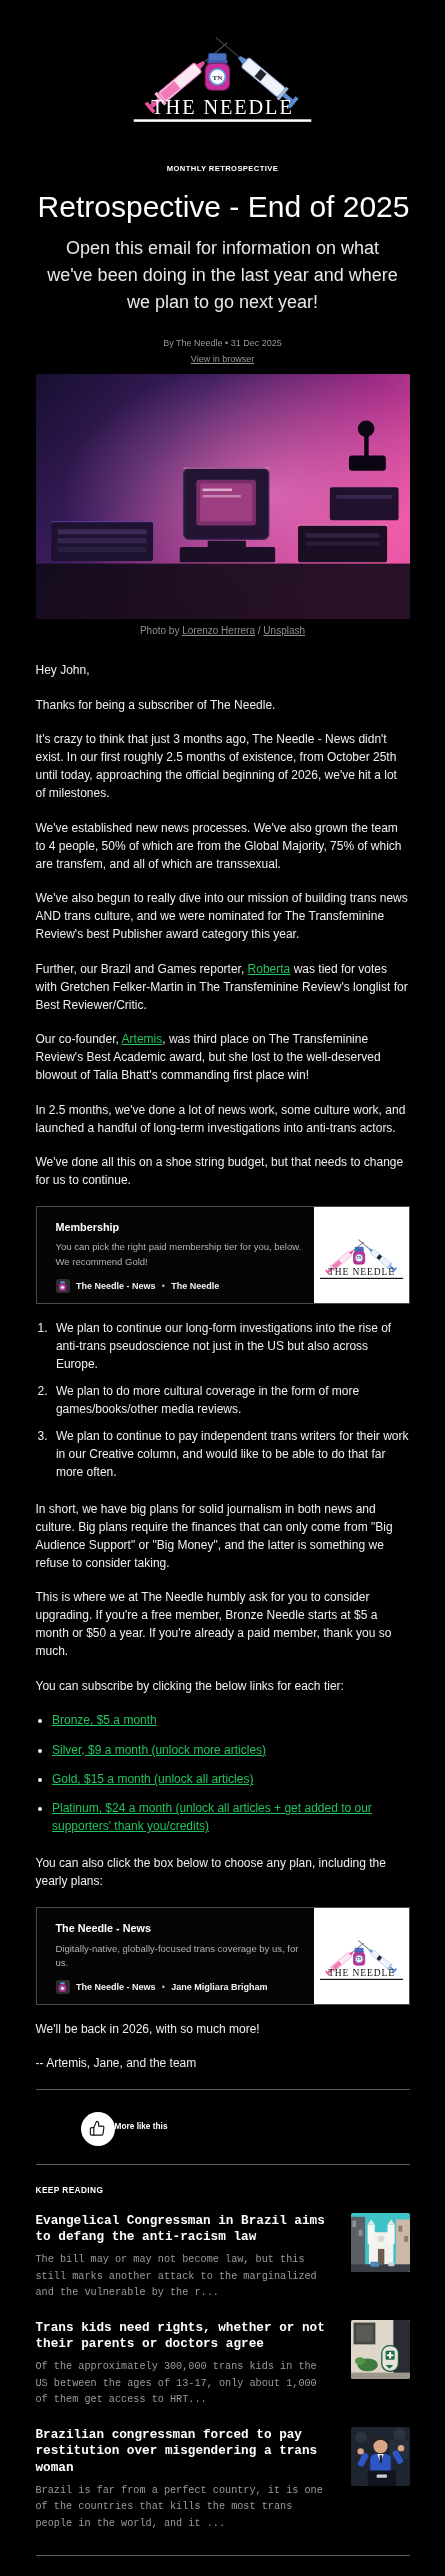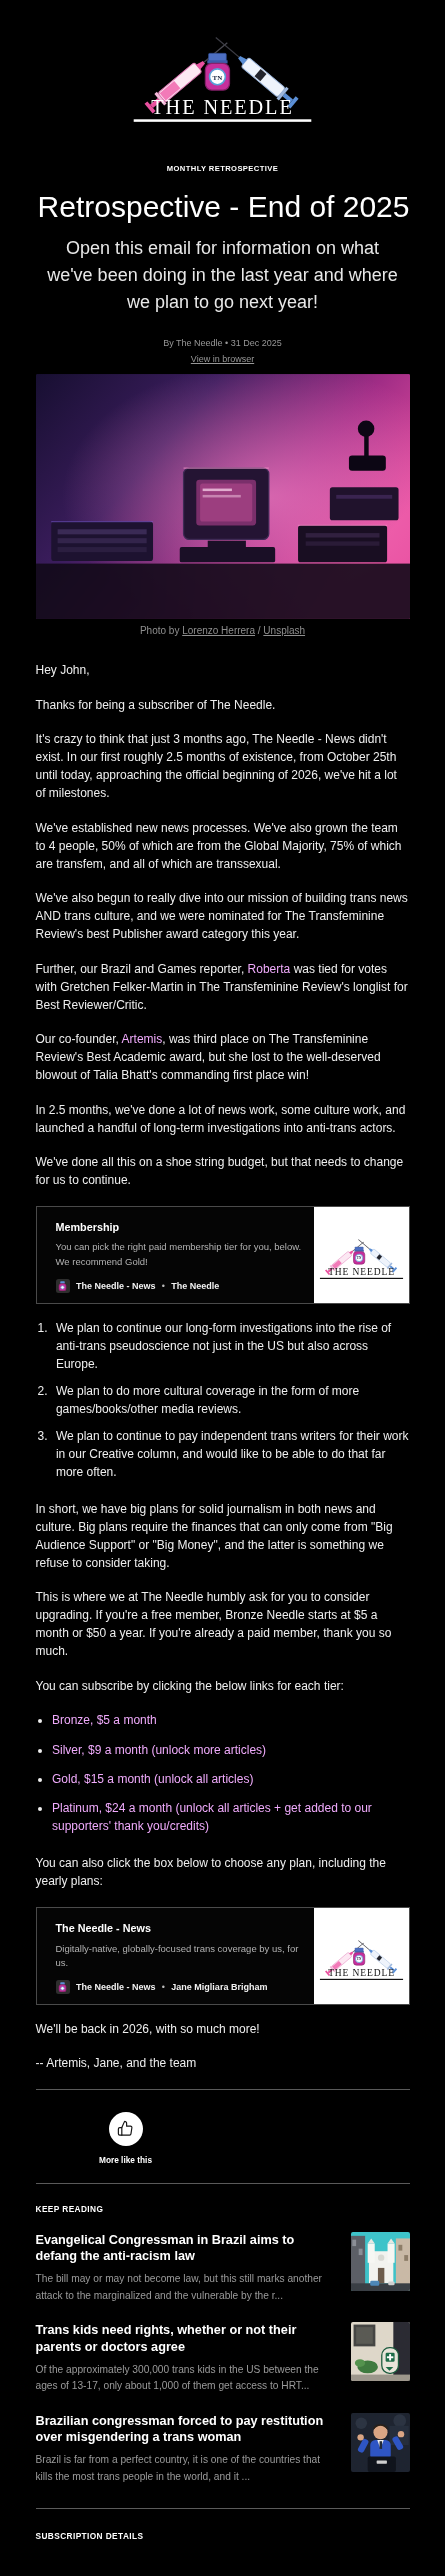--- a/index.html
+++ b/index.html
@@ -23,21 +23,21 @@
   .view-browser { font-size:9px; color:#979797; text-decoration:underline; cursor:pointer; }
 
   
   .hero { margin-top:10.2px; width:374px; height:245px; border-radius:1.3px; overflow:hidden; }
   .hero-caption { margin-top:5.7px; text-align:center; font-size:10px; color:#8f8f8f; }
   .hero-caption a { color:#8f8f8f; text-decoration:underline; cursor:pointer; }
 
   
   .copy { margin-top:25.4px; }
   .copy p { font-size:12px; line-height:18px; color:#efefef; margin-bottom:16.5px; }
-  .copy a, .tier-link { color:#f0abfc; cursor:pointer; }
+  .copy a, .tier-link { color:#22c55e; text-decoration:underline; cursor:pointer; }
   ol.plans { margin:2.5px 0 19px 15.3px; }
   ol.plans li { font-size:12px; line-height:18px; margin-bottom:9px; padding-left:5.1px; }
   ul.tiers { margin:2.5px 0 19px 16.5px; list-style:disc; }
   ul.tiers li { font-size:12px; line-height:18px; margin-bottom:11.4px; }
 
   
   .embed-card {
     margin:15px 0; width:374px; min-height:89px;
     border:0.6px solid #4a4a4a; background:#050505;
     display:flex; align-items:stretch; cursor:pointer;
@@ -48,29 +48,29 @@
   .embed-card-meta { margin-top:auto; padding-top:9px; display:flex; align-items:center; gap:6.4px; }
   .embed-card-meta .vial-chip { width:14px; height:14px; border-radius:2.5px; background:#2e2e2e; display:flex; align-items:center; justify-content:center; }
   .embed-card-meta .meta-text { font-size:9px; font-weight:bold; color:#f2f2f2; }
   .embed-card-meta .meta-sep { font-size:9px; color:#bdbdbd; }
   .embed-card-thumb { width:95px; background:#fff; flex-shrink:0; display:flex; align-items:center; justify-content:center; overflow:hidden; }
 
   .divider { border:none; border-top:0.6px solid #5a5a5a; width:374px; margin:0 auto; }
 
   
   .feedback { padding:21.6px 0 18px 45px; display:flex; gap:0; }
-  .feedback-item { width:90px; display:flex; flex-direction:column; align-items:center; cursor:pointer; }
+  .feedback-item { width:90px; display:flex; flex-direction:row; cursor:pointer; }
   .feedback-circle { width:34px; height:34px; border-radius:50%; background:#fff; display:flex; align-items:center; justify-content:center; }
   .feedback-label { margin-top:9px; font-size:8.3px; font-weight:bold; color:#fff; }
 
   
   .keep-reading { padding-top:20.3px; }
   .section-heading { font-size:8.3px; font-weight:bold; letter-spacing:0.4px; color:#fff; }
   .article-row { margin-top:18px; display:flex; align-items:flex-start; }
-  .article-text { flex:1; padding-right:16.5px; }
+  .article-text { flex:1; padding-right:16.5px;font-family:Liberation Mono, monospace; }
   .article-title { font-size:12.7px; font-weight:bold; color:#fff; line-height:16.5px; cursor:pointer; }
   .article-excerpt { margin-top:6.4px; font-size:10.2px; line-height:16.5px; color:#9a9a9a; }
   .article-thumb { width:59px; height:59px; flex-shrink:0; border-radius:1.9px; overflow:hidden; }
   .keep-reading .spacer { height:23px; }
 
   
   .subscription { padding-top:21.6px; padding-bottom:21.6px; }
   .subscription .receiving { margin-top:14px; font-size:10.2px; line-height:16.5px; color:#efefef; }
 </style>
 </head>

